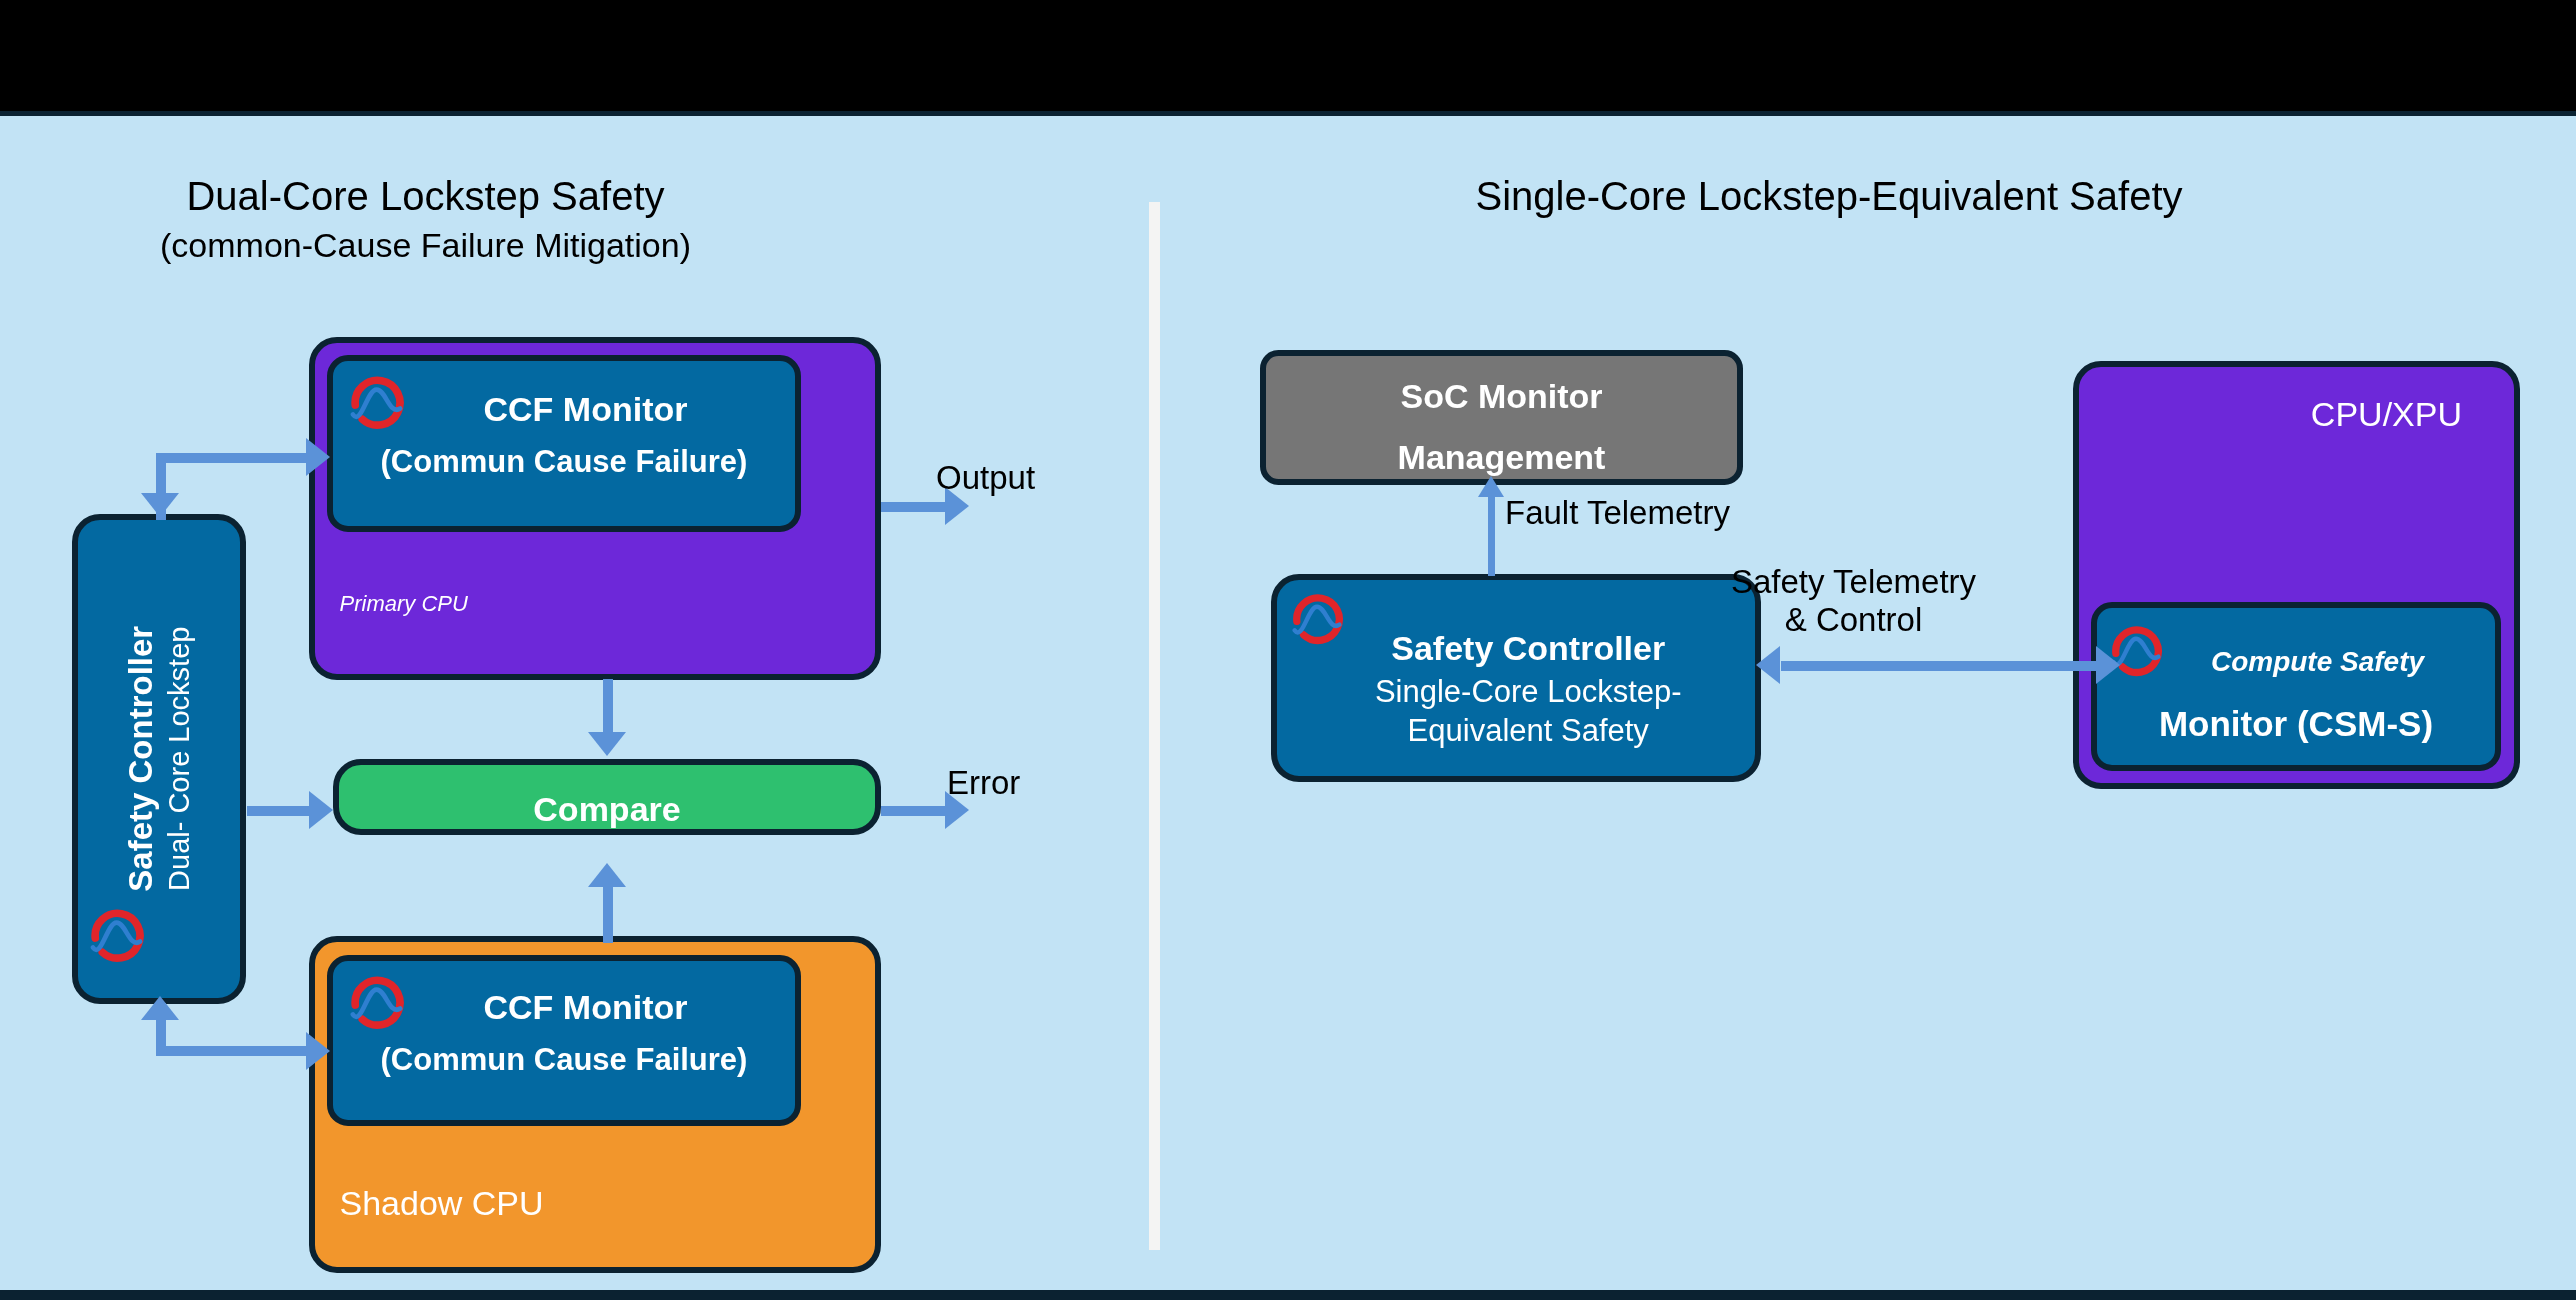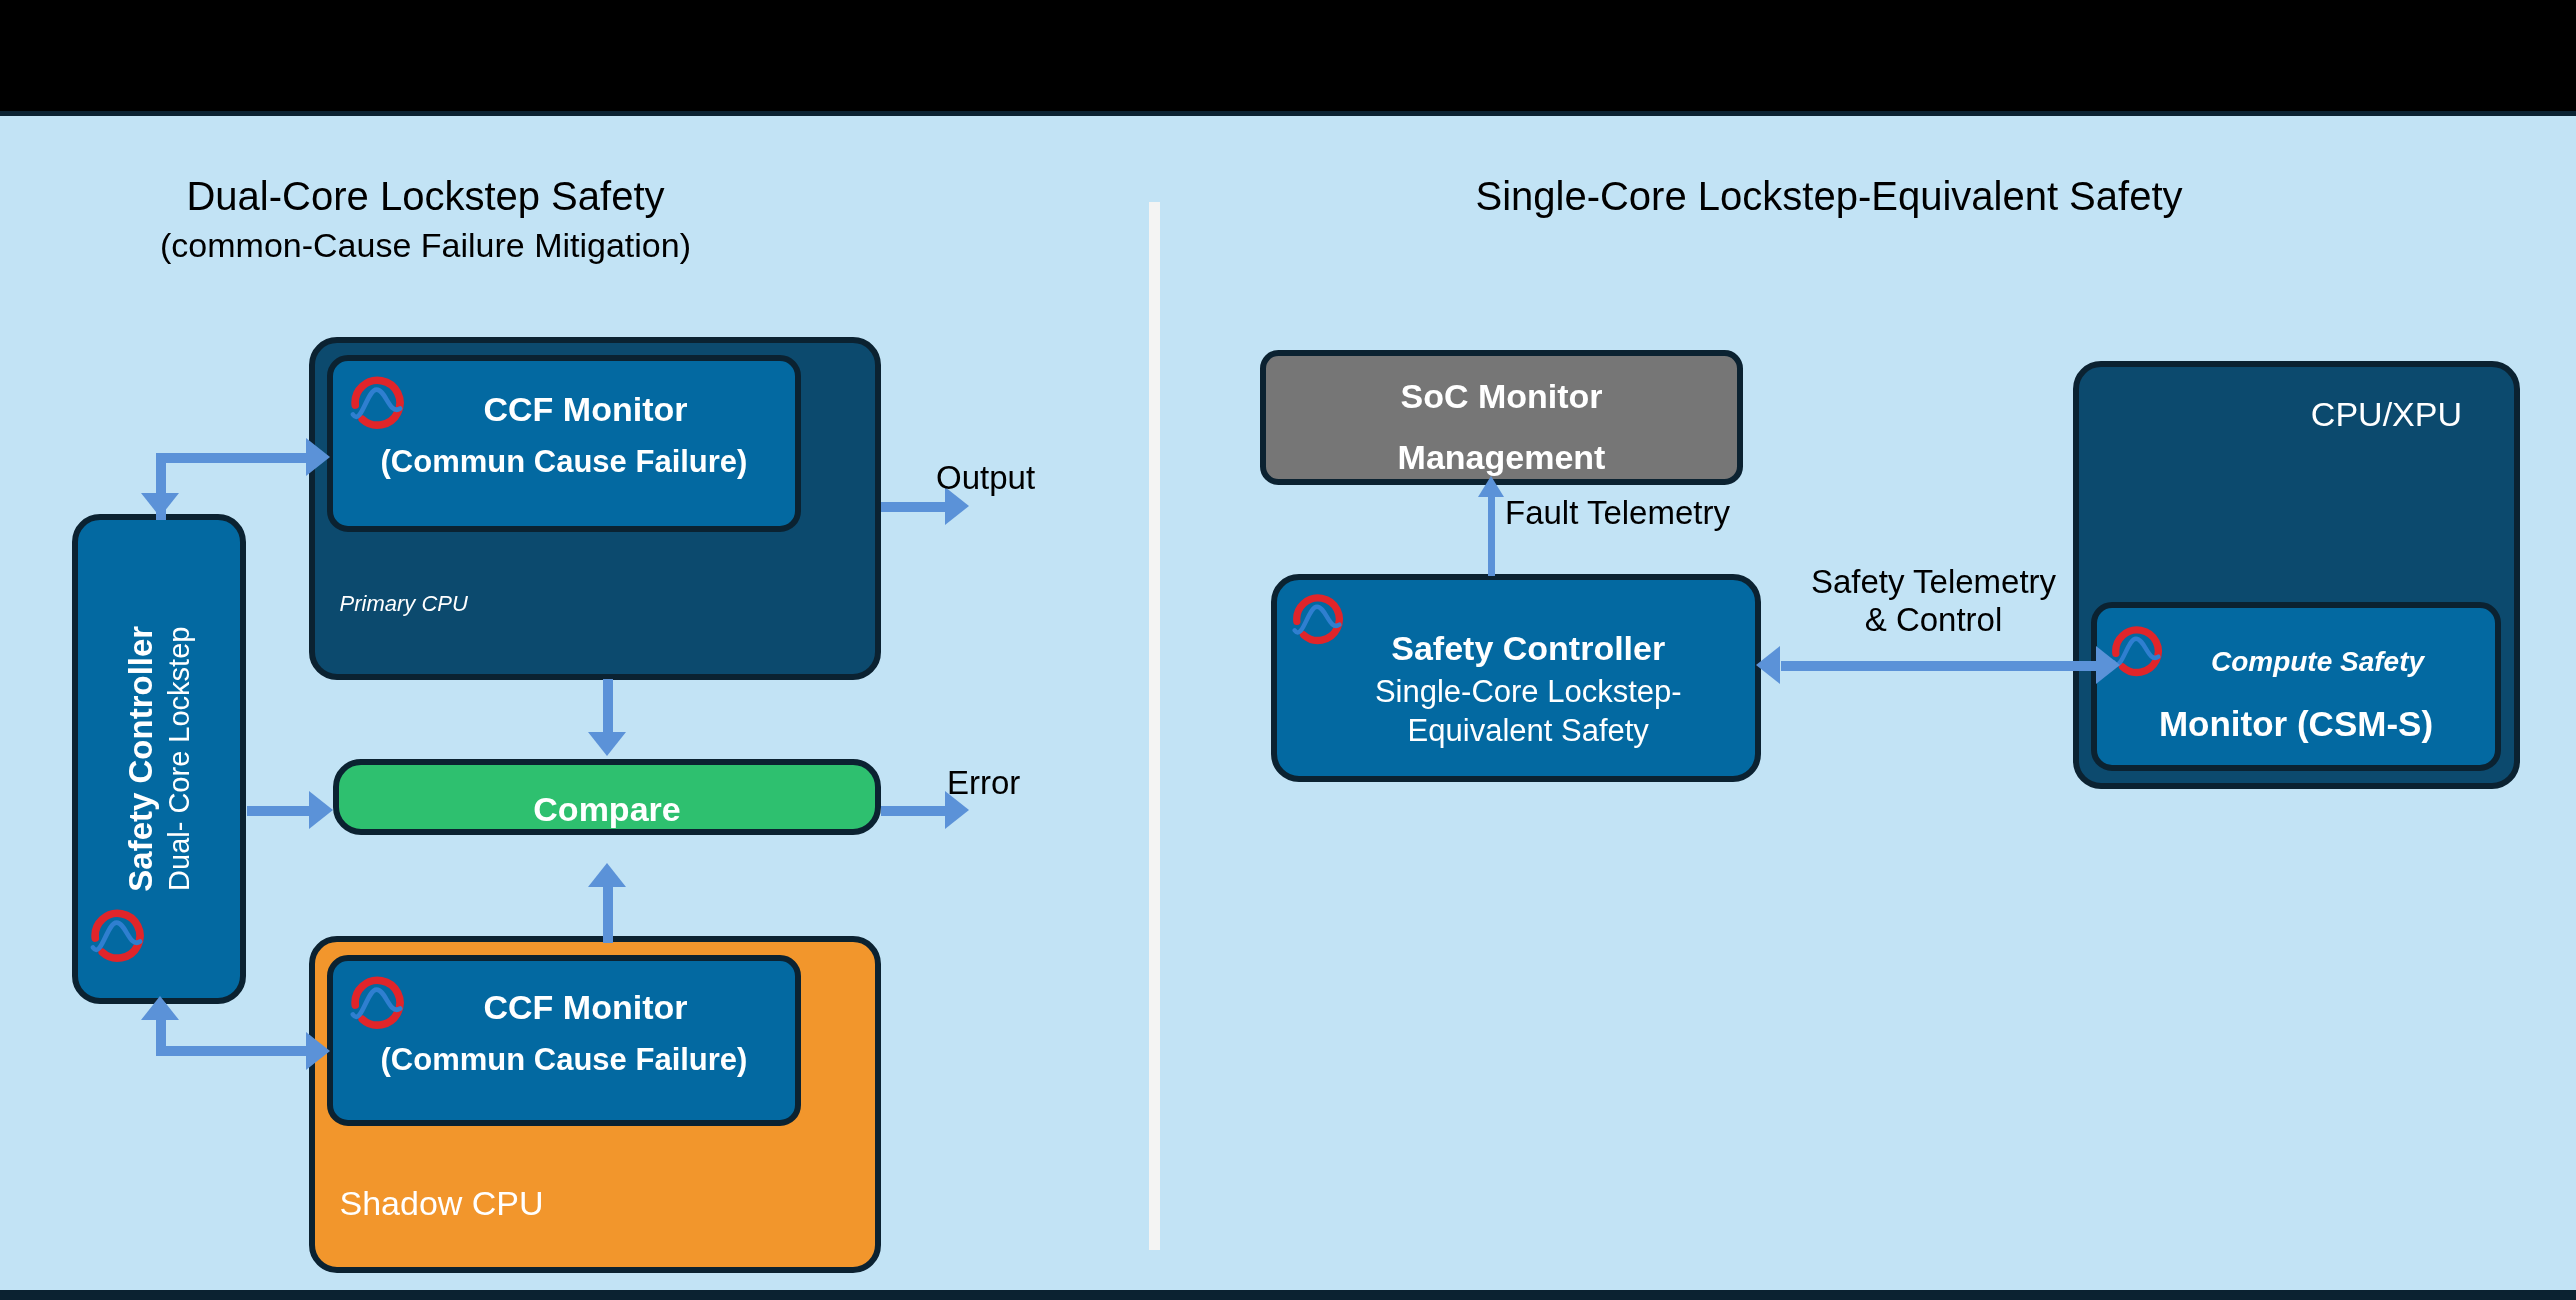--- a/index.html
+++ b/index.html
@@ -18,21 +18,21 @@
   .divider{position:absolute;left:1149px;top:202px;width:11px;height:1048px;background:#f4f4f3;}
 
   
   .title{position:absolute;color:#000;font-size:40px;line-height:1.12;text-align:center;white-space:nowrap;}
   .subtitle{position:absolute;color:#000;font-size:34px;line-height:1.12;text-align:center;white-space:nowrap;}
 
   
   .node{position:absolute;box-sizing:border-box;border:6.7px solid #0b2231;border-radius:28px;}
   .node.sm{border-width:6.1px;border-radius:21px;}
 
-  .fill-blue{background:#0c4a6e;}
+  .fill-blue{background:#6d28d9;}
   .fill-teal{background:#0369a1;}
   .fill-green{background:#2ec06f;}
   .fill-orange{background:#f2962c;}
   .fill-gray{background:#767676;}
 
   .lbl{position:absolute;color:#ffffff;white-space:nowrap;}
   .lbl.c{left:0;right:0;text-align:center;}
   .b{font-weight:bold;}
 
   
@@ -186,19 +186,19 @@
     <div class="lbl c b" style="top:96px;font-size:35px;">Monitor (CSM-S)</div>
   </div>
 
   <div class="seg" style="left:1488px;top:490px;width:7.3px;height:86px;"></div>
   <div class="ah thin-up" style="left:1478px;top:476px;"></div>
   <div class="elab" style="left:1505px;top:494px;">Fault Telemetry</div>
 
   <div class="seg" style="left:1781px;top:661px;width:318px;height:9.8px;"></div>
   <div class="ah left" style="left:1756px;top:646px;"></div>
   <div class="ah right" style="left:2096px;top:646px;"></div>
-  <div class="elab2" style="left:1762px;top:563px;width:343px;">
+  <div class="elab2" style="left:1682px;top:563px;width:343px;">
     <div>Safety Telemetry</div>
     <div>&amp; Control</div>
   </div>
 
 </div>
 
 
 </body></html>

